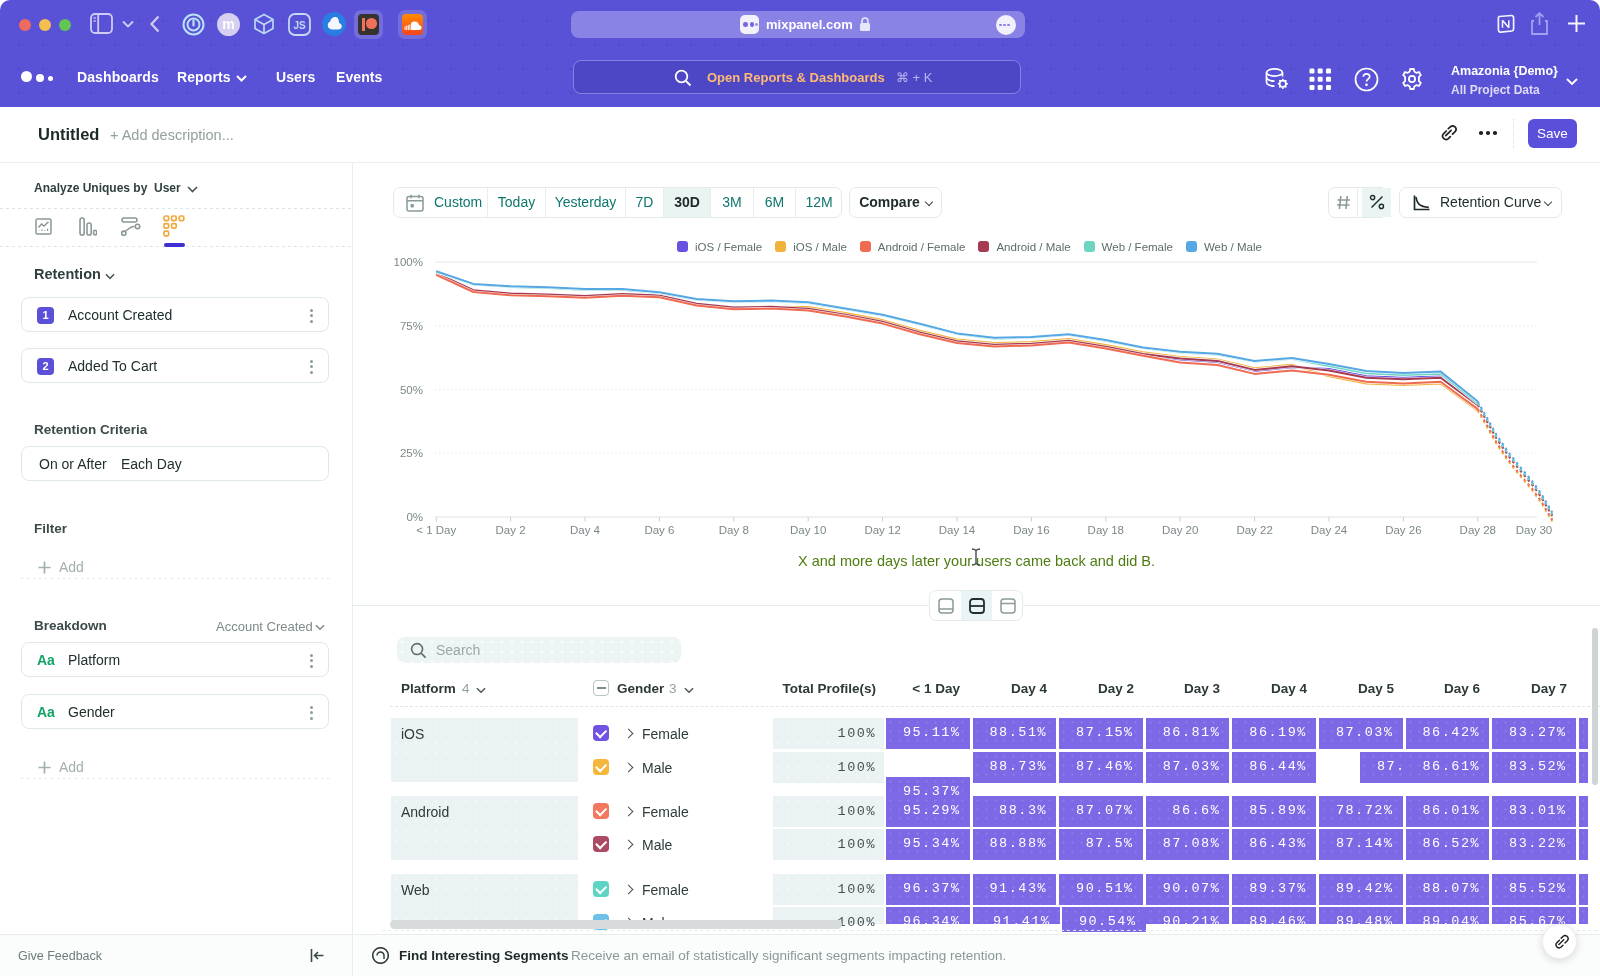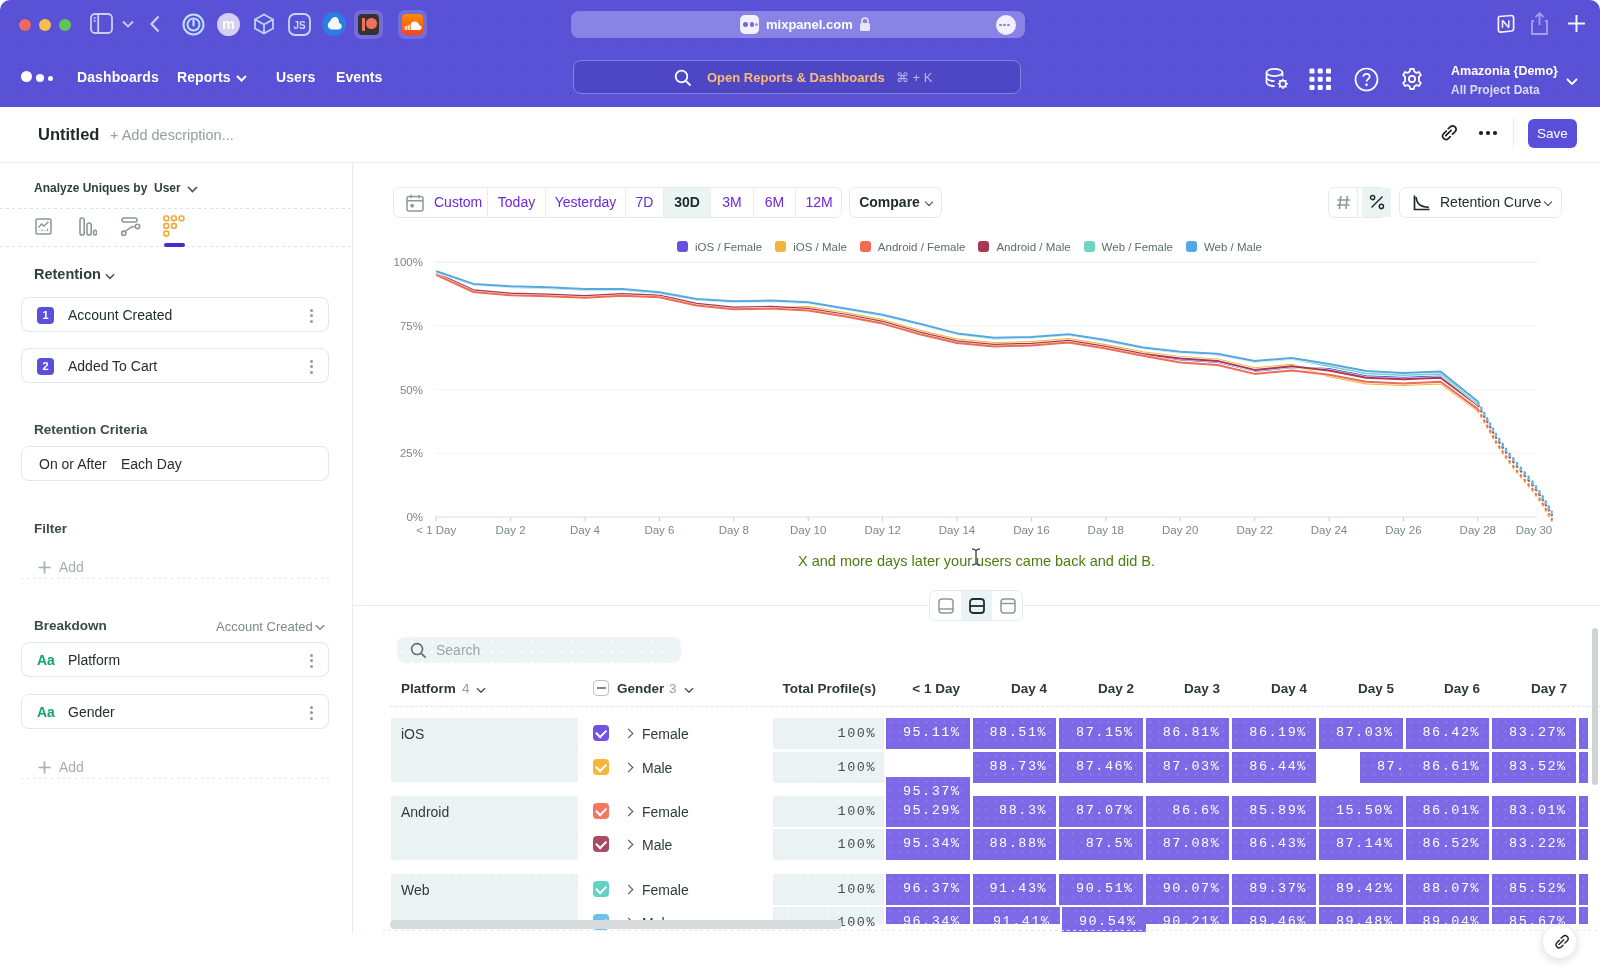--- a/index.html
+++ b/index.html
@@ -40,21 +40,21 @@
   .kebab { position:absolute; right:14px; top:8px; color:#8d9b9b; font-size:13px; letter-spacing:0;
     line-height:6px; width:4px; }
   .kebab i { display:block; width:3px; height:3px; border-radius:50%; background:#8d9b9b; margin:2.5px 0; }
   .dashline { position:absolute; left:0; width:353px; height:1px; background:repeating-linear-gradient(90deg,#d8e5e9 0 2.5px,transparent 2.5px 6px); }
   .addrow { position:absolute; left:38px; color:#a3b0b0; font-size:14px; }
 
   
   #main { position:absolute; left:353px; top:163px; width:1247px; height:771px; background:#fff; }
   .segwrap { position:absolute; top:24px; height:31px; border:1px solid #e3eaea; border-radius:7px; background:#fff; }
   .segwrap { white-space:nowrap; }
-  .seg { display:inline-block; vertical-align:top; height:29px; line-height:29px; font-size:14px; color:#6d28d9; text-align:center;
+  .seg { display:inline-block; vertical-align:top; height:29px; line-height:29px; font-size:14px; color:#0f766e; text-align:center;
     border-right:1px solid #e8eeee; }
   .seg:last-child { border-right:none; }
   .seg.sel { background:#e9f4f3; color:#1c2a2a; font-weight:bold; }
   .lgsq { display:inline-block; width:11px; height:11px; border-radius:3px; margin-right:7px; position:relative; top:1px; }
 
   
   .lightcell { position:absolute; background:#ebf2f3;
     background-image:radial-gradient(rgba(255,255,255,.4) 1px, transparent 1.1px);
     background-size:10px 10px; }
   .pcell { position:absolute; background:#7d68e6; color:#fff;
@@ -563,21 +563,21 @@
 <div class="pcell" style="left:706.2px;top:633.0px;width:83.5px;height:31px;">
         <span>87.07%</span>
       </div>
 <div class="pcell" style="left:792.8px;top:633.0px;width:83.5px;height:31px;">
         <span>86.6%</span>
       </div>
 <div class="pcell" style="left:879.4px;top:633.0px;width:83.5px;height:31px;">
         <span>85.89%</span>
       </div>
 <div class="pcell" style="left:966.0px;top:633.0px;width:83.5px;height:31px;">
-        <span>15.50%</span>
+        <span>78.72%</span>
       </div>
 <div class="pcell" style="left:1052.6px;top:633.0px;width:83.5px;height:31px;">
         <span>86.01%</span>
       </div>
 <div class="pcell" style="left:1139.2px;top:633.0px;width:83.5px;height:31px;">
         <span>83.01%</span>
       </div>
 <div class="pcell" style="left:1225.8px;top:633.0px;width:9.2px;height:31px;"></div>
 <div class="chk" style="left:240px;top:673.0px;background:#aa4a63;"></div>
 <div class="rowchev" style="left:272px;top:678.0px;"></div>
@@ -671,19 +671,32 @@
         <span>85.67%</span>
       </div>
 <div class="pcell" style="left:1225.8px;top:743.5px;width:9.2px;height:17px;"></div>
 
   <div style="position:absolute;left:30px;top:767px;width:1217px;height:1px;background:repeating-linear-gradient(90deg,#d8e5e9 0 2.5px,transparent 2.5px 6px);"></div>
 
   <div style="position:absolute;left:37px;top:757px;width:452px;height:9px;border-radius:5px;background:#d8dbdb;"></div>
   <div style="position:absolute;left:1239px;top:465px;width:6px;height:157px;border-radius:3px;background:#cfd4d4;"></div>
 </div>
 
+<div id="bottombar">
+  <span style="position:absolute;left:18px;top:14px;font-size:12.5px;color:#6d7b7a;">Give Feedback</span>
+  <svg style="position:absolute;left:310px;top:13px" width="15" height="15" viewBox="0 0 15 15" fill="none" stroke="#3c4847" stroke-width="1.6">
+    <path d="M1.5 1 L1.5 14 M13.5 7.5 L4.5 7.5 M8 4 L4.5 7.5 L8 11"></path>
+  </svg>
+  <div style="position:absolute;left:352px;top:0;height:42px;border-left:1px solid #e8eded;"></div>
+  <svg style="position:absolute;left:372px;top:12px" width="17" height="17" viewBox="0 0 17 17" fill="none" stroke="#2c3938" stroke-width="1.5">
+    <circle cx="8.5" cy="8.5" r="7.8"></circle>
+        <path d="M5 8.5 A3.5 3.5 0 0 1 12 8.5 L12 12 M8.5 5 L8.5 5.5" stroke-width="1.4"></path>
+  </svg>
+  <span style="position:absolute;left:399px;top:13px;font-size:13.5px;font-weight:bold;color:#1e2a29;">Find Interesting Segments</span>
+  <span style="position:absolute;left:571px;top:13px;font-size:13.5px;color:#8b9898;">Receive an email of statistically significant segments impacting retention.</span>
+</div>
 <div style="position:absolute;left:1542px;top:924px;width:35px;height:35px;border-radius:50%;background:#fff;border:1px solid #eceeee;box-shadow:0 2px 8px rgba(0,0,0,.14);">
   <svg style="position:absolute;left:8px;top:8px" width="18" height="18" viewBox="0 0 20 20" fill="none" stroke="#222" stroke-width="1.6" stroke-linecap="round">
     <path d="M8.5 11.5 L13.8 6.2 M11 4.5 L13 2.6 A3.4 3.4 0 0 1 17.8 7.4 L15.2 10 M9 6.8 L6.2 9.6 A3.4 3.4 0 0 0 11 14.4 L13 12.5" transform="translate(0.3,1.2)"></path>
   </svg>
 </div>
 
 </div>
 
 </body></html>

